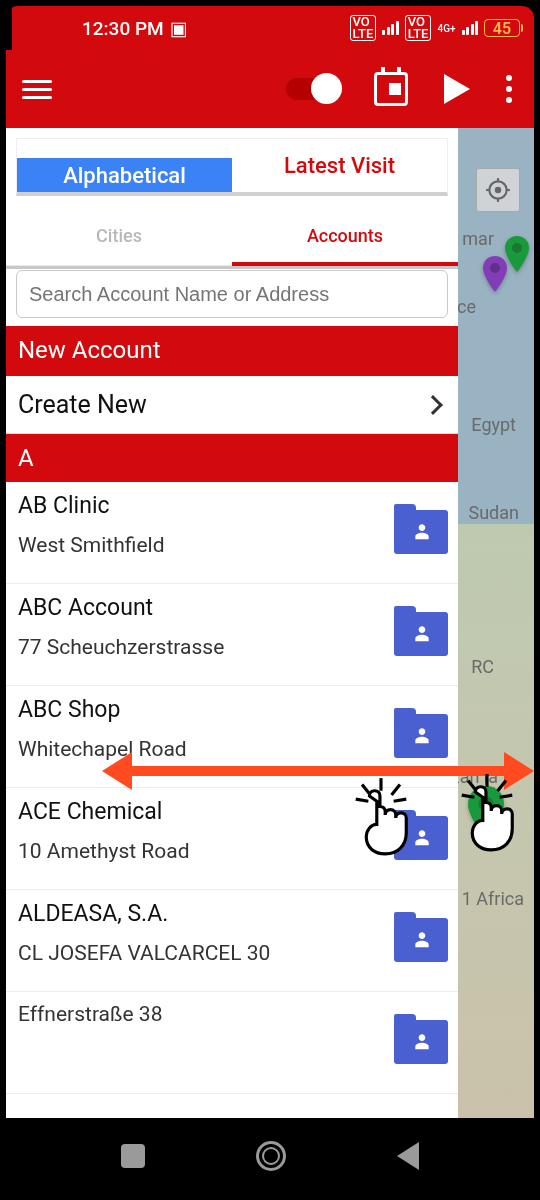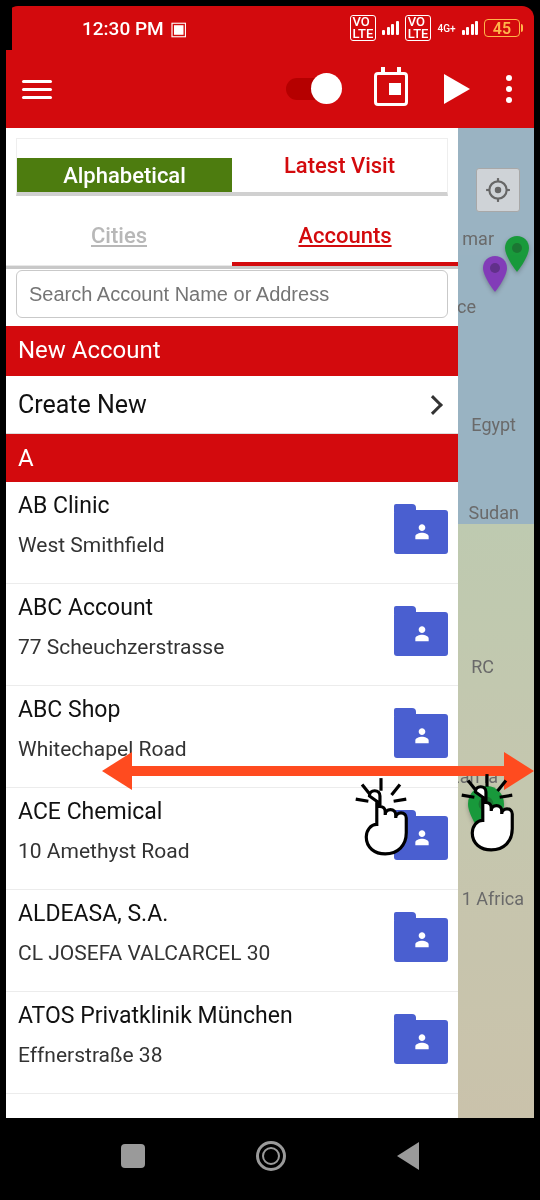--- a/index.html
+++ b/index.html
@@ -100,24 +100,24 @@
     background:rgba(255,255,255,0.8); border:1px solid #bbb; border-radius:3px;
     display:flex; align-items:center; justify-content:center;
   }
 
   .panel {
     position:absolute; top:0; left:0; width:452px; bottom:0;
     background:#fff; display:flex; flex-direction:column;
   }
   .sort-tabs { display:flex; margin:10px; border:1px solid #eee; position:relative; height:58px; border-bottom: 4px solid #d0d0d0;}
   .sort-tab { flex:1; display:flex; align-items:center; justify-content:center; font-size:22px; font-weight:500;}
-  .sort-tab.active { background:#4d7c0f; color:#fff;margin-top:19px;}
+  .sort-tab.active { background:#3b82f6; color:#fff;margin-top:19px;}
   .sort-tab.inactive { color:#d30a0d;text-align:right;}
   .cat-tabs { display:flex; height:60px; border-bottom: 1px solid #e8e8e8; position:relative;}
-  .cat-tab { flex:1; display:flex; align-items:center; justify-content:center; font-size:22px; font-weight:500;text-decoration:underline;}
+  .cat-tab { flex:1; display:flex; align-items:center; justify-content:center; font-size:18px; font-weight:500;}
   .cat-tab.active { color:#d30a0d;}
   .cat-tab.inactive { color:#b8b8b8;}
   .cat-underline { position:absolute; bottom:-1px; left:50%; right:0; height:4px; background:#d30a0d;}
   .cat-underline-full { position:absolute; bottom:-4px; left:0; right:0; height:3px; background:#c8c8c8;}
 
   .search-wrap { padding:4px 10px 8px;}
   .search-input {
     width:100%; height:48px; border:1px solid #c9c9c9; border-radius:6px;
     padding:0 12px; font-size:20px; color:#9ea4aa; background:#fff;
   }
@@ -321,21 +321,20 @@
       <div class="acct-row">
         <div class="acct-name">ALDEASA, S.A.</div>
         <div class="acct-addr">CL JOSEFA VALCARCEL 30</div>
         <div class="folder-icon">
             <svg viewBox="0 0 24 24">
               <path d="M12 12c2 0 4-2 4-4s-2-4-4-4-4 2-4 4 2 4 4 4zm0 2c-3 0-8 1.5-8 4.5V22h16v-3.5c0-3-5-4.5-8-4.5z"></path>
             </svg>
           </div>
       </div>
       <div class="acct-row">
-        <div class="acct-name">ATOS Privatklinik München</div>
         <div class="acct-addr">Effnerstraße 38</div>
         <div class="folder-icon">
             <svg viewBox="0 0 24 24">
               <path d="M12 12c2 0 4-2 4-4s-2-4-4-4-4 2-4 4 2 4 4 4zm0 2c-3 0-8 1.5-8 4.5V22h16v-3.5c0-3-5-4.5-8-4.5z"></path>
             </svg>
           </div>
       </div>
     </div>
 
     <div class="arrow-annot"></div>

